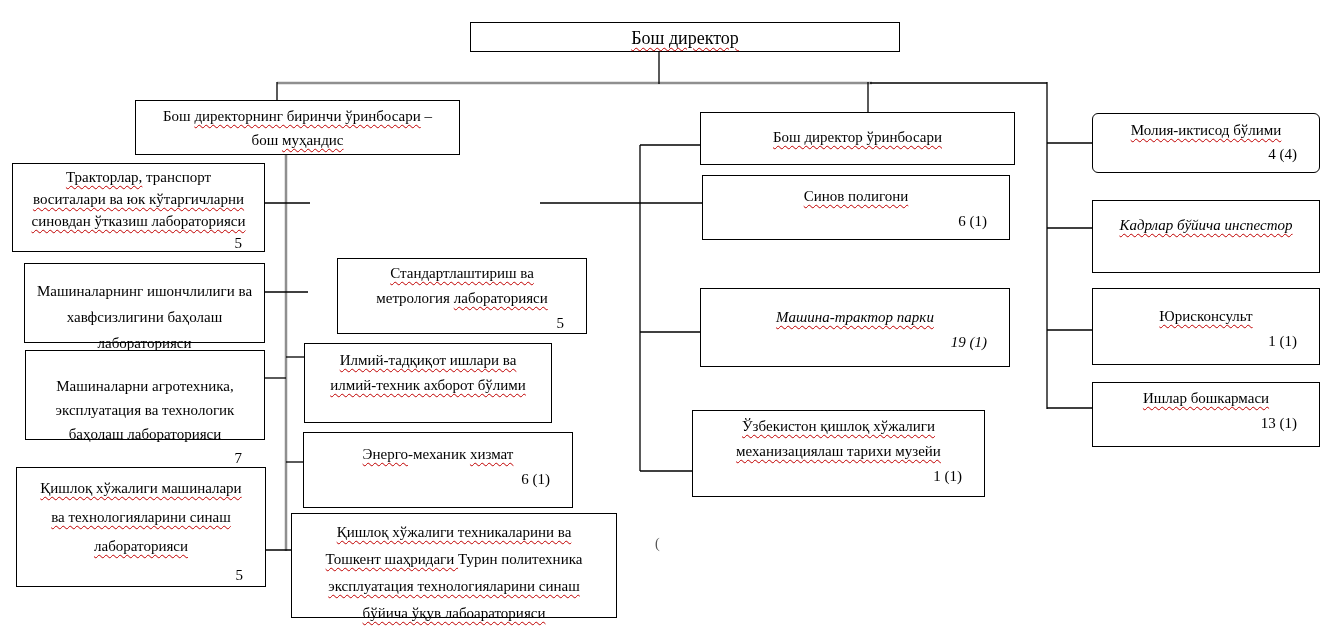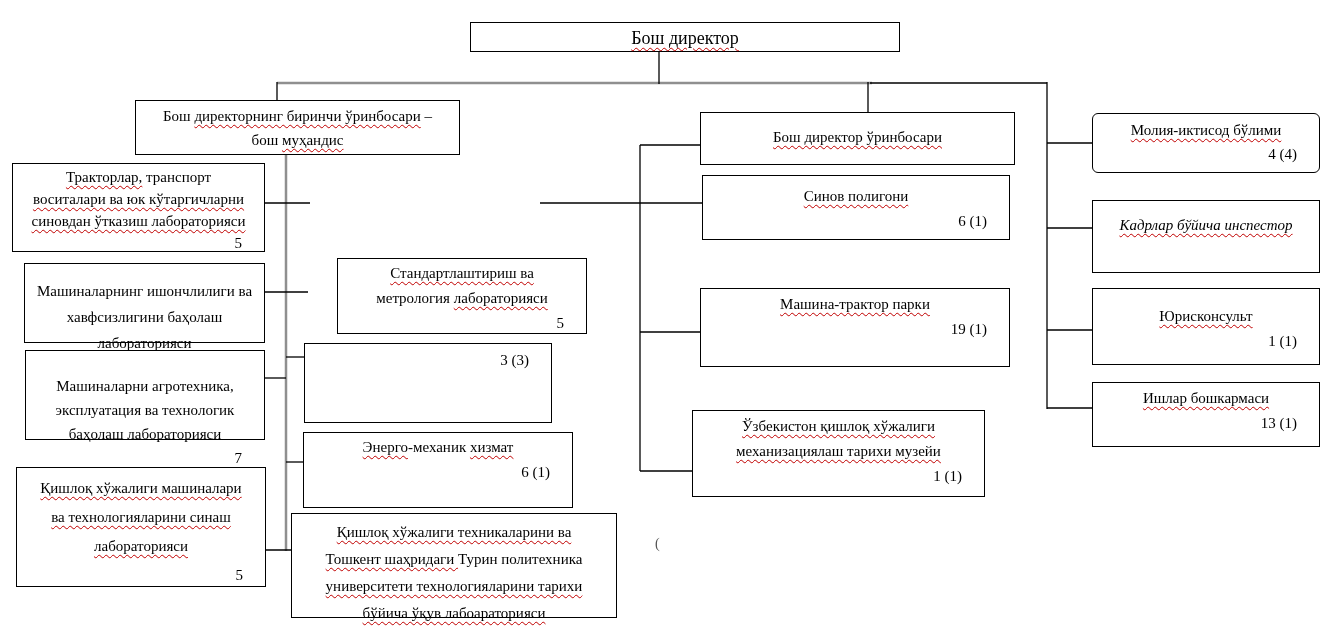--- a/index.html
+++ b/index.html
@@ -21,25 +21,25 @@
 
   .pos-director{left:470px;top:22px;width:430px;height:30px;padding-top:3px;font-size:18px;}
   .pos-first_deputy{left:135px;top:100px;width:325px;height:55px;padding-top:3px;}
   .pos-tractors{left:12px;top:163px;width:253px;height:89px;padding-top:2px;line-height:22px;}
   .pos-reliability{left:24px;top:263px;width:241px;height:80px;padding-top:14px;line-height:26px;}
   .pos-agrotech{left:25px;top:350px;width:240px;height:90px;padding-top:23px;}
   .pos-agri_machines{left:16px;top:467px;width:250px;height:120px;padding-top:6px;line-height:29px;}
   .pos-certification{left:310px;top:168px;width:230px;height:52px;padding-top:1px;}
   .pos-standardization{left:308px;top:258px;width:250px;height:76px;padding-top:2px;line-height:25px;margin-left:29px;}
   .pos-research{left:304px;top:343px;width:248px;height:80px;padding-top:4px;line-height:25px;}
-  .pos-energo{left:303px;top:432px;width:270px;height:76px;padding-top:2px;line-height:25px;}
+  .pos-energo{left:303px;top:432px;width:270px;height:76px;padding-top:9px;line-height:25px;}
   .pos-training_lab{left:291px;top:513px;width:326px;height:105px;padding-top:5px;line-height:27px;}
   .pos-deputy{left:700px;top:112px;width:315px;height:53px;padding-top:12px;}
   .pos-polygon{left:702px;top:175px;width:308px;height:65px;padding-top:8px;line-height:25px;}
-  .pos-tractor_park{left:700px;top:288px;width:310px;height:79px;padding-top:3px;line-height:25px;}
+  .pos-tractor_park{left:700px;top:288px;width:310px;height:79px;padding-top:16px;line-height:25px;font-style:italic;}
   .pos-museum{left:692px;top:410px;width:293px;height:87px;padding-top:3px;line-height:25px;}
   .pos-finance{left:1092px;top:113px;width:228px;height:60px;padding-top:4px;border-radius:6px;}
   .pos-hr{left:1092px;top:200px;width:228px;height:73px;padding-top:12px;font-style:italic;}
   .pos-legal{left:1092px;top:288px;width:228px;height:77px;padding-top:15px;line-height:25px;}
   .pos-admin{left:1092px;top:382px;width:228px;height:65px;padding-top:3px;line-height:25px;}
 </style>
 </head>
 <body>
 
 <div id="stage">
@@ -105,30 +105,30 @@
     <div class="count">5</div>
   </div>
 
 
   <div class="node pos-standardization">
     <div><span class="w">Стандартлаштириш ва</span><br><span>метрология </span><span class="w">лабораторияси</span></div>
     <div class="count">5</div>
   </div>
 
   <div class="node pos-research">
-    <div class="count">3 (3)</div>
+    <div><span class="w">Илмий-тадқиқот ишлари ва</span><br><span class="w">илмий-техник ахборот бўлими</span></div>
   </div>
 
   <div class="node pos-energo">
     <div><span class="w">Энерго</span><span>-механик </span><span class="w">хизмат</span></div>
     <div class="count">6 (1)</div>
   </div>
 
   <div class="node pos-training_lab">
-    <div><span class="w">Қишлоқ хўжалиги техникаларини ва</span><br><span class="w">Тошкент шаҳридаги </span><span>Турин политехника</span><br><span class="w">университети технологияларини тарихи</span><br><span class="w">бўйича ўқув лабоараторияси</span></div>
+    <div><span class="w">Қишлоқ хўжалиги техникаларини ва</span><br><span class="w">Тошкент шаҳридаги </span><span>Турин политехника</span><br><span class="w">эксплуатация технологияларини синаш</span><br><span class="w">бўйича ўқув лабоараторияси</span></div>
     <div class="count"></div>
   </div>
 
   <div class="node pos-deputy">
     <div><span class="w">Бош директор ўринбосари</span></div>
     <div class="count"></div>
   </div>
 
   <div class="node pos-polygon">
     <div><span class="w">Синов полигони</span></div>

